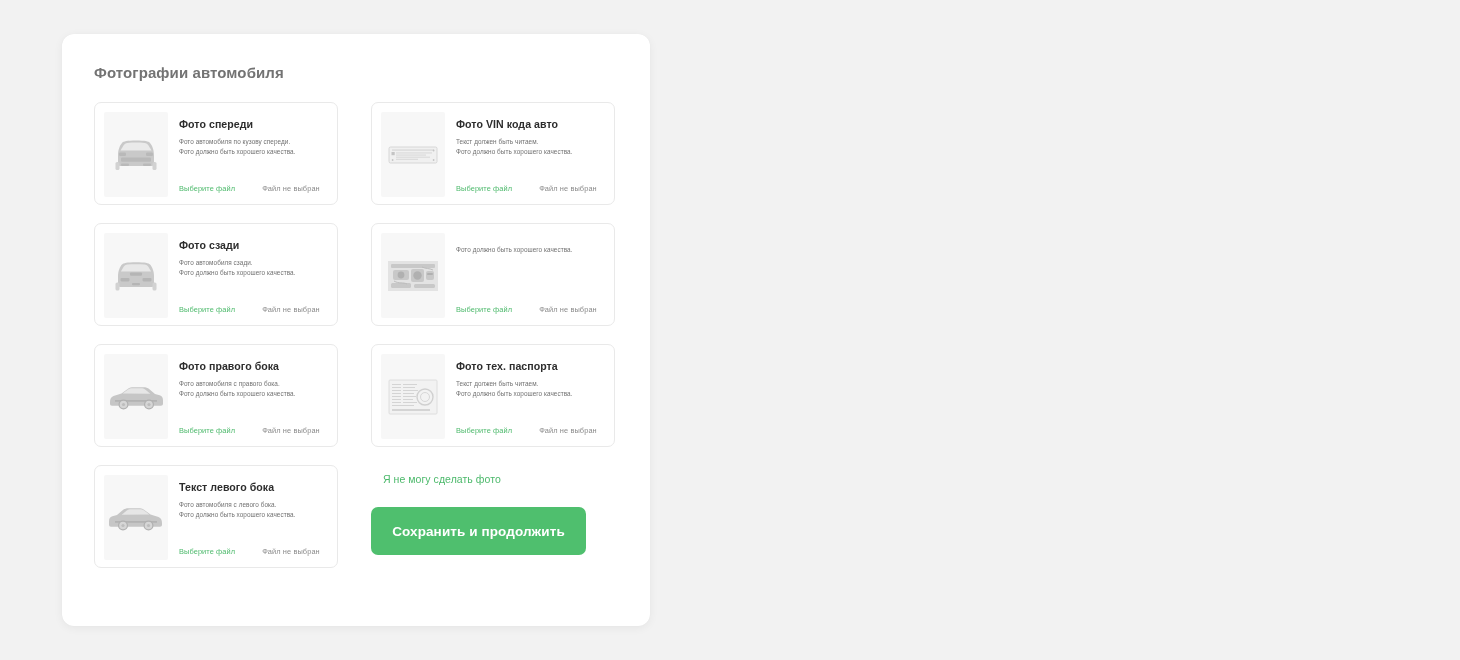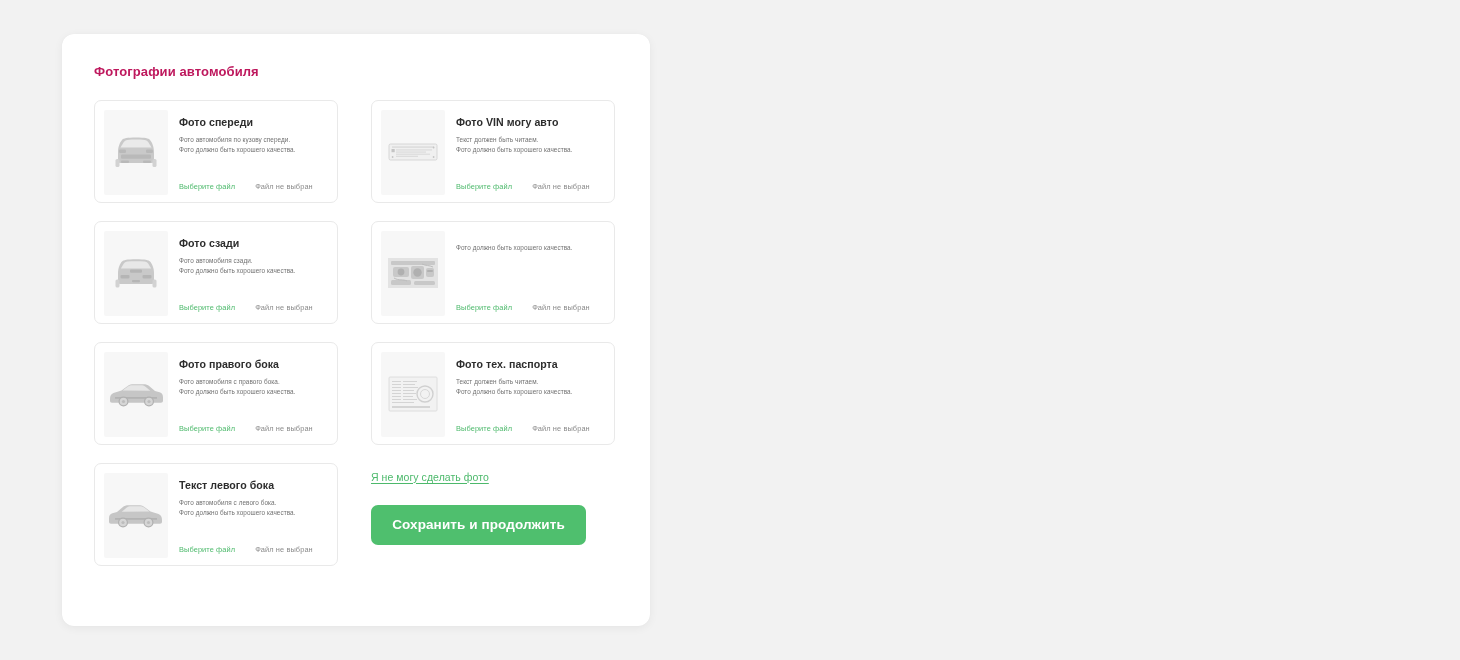--- a/index.html
+++ b/index.html
@@ -31,24 +31,24 @@
     top: 34px;
     width: 588px;
     height: 592px;
     background: #ffffff;
     border-radius: 12px;
     box-shadow: 0 2px 10px rgba(0,0,0,0.055), 0 0 1px rgba(0,0,0,0.05);
     padding: 30px 32px 0 32px;
   }
 
   .panel-title {
-    font-size: 13px;
+    font-size: 15px;
     font-weight: bold;
     letter-spacing: 0.1px;
-    color: #be185d;
+    color: #737373;
     line-height: 1.2;
   }
 
   .panel-subtitle {
     margin-top: 22px;
     font-size: 11.5px;
     color: #6f6f6f;
     font-weight: normal;
     line-height: 1.3;
   }
@@ -111,58 +111,59 @@
     line-height: 1.55;
     letter-spacing: 0.05px;
   }
   .card-desc span { display: block; }
 
   .file-row {
     margin-top: auto;
     display: flex;
     align-items: center;
     padding-bottom: 2px;
+    gap: 13px;
   }
 
   .choose-file {
     font-size: 7.4px;
     color: #4cb96b;
     letter-spacing: 0.1px;
     cursor: pointer;
     white-space: nowrap;
   }
 
   .no-file {
-    margin-left: 20px;
+    margin-left: 14px;
     font-size: 7.4px;
     color: #8a8a8a;
     letter-spacing: 0.1px;
     white-space: nowrap;
   }
 
   
   .actions {
     padding-top: 4px;
   }
 
   .cant-photo-link {
     display: inline-block;
     font-size: 10.5px;
     color: #4cb96b;
-    text-decoration: underline;
     text-underline-offset: 2px;
     cursor: pointer;
     letter-spacing: 0.05px;
+    margin-left: 12px;
   }
 
   .submit-btn {
     display: block;
     margin-top: 20px;
     width: 215px;
-    height: 40px;
+    height: 48px;
     background: #4fbf6e;
     color: #ffffff;
     border: none;
     border-radius: 7px;
     font-family: "Liberation Sans", "DejaVu Sans", sans-serif;
     font-size: 13.5px;
     font-weight: bold;
     letter-spacing: 0.1px;
     cursor: pointer;
     text-align: center;
@@ -228,21 +229,21 @@
               <rect x="11" y="21.7" width="34" height="0.9"></rect>
               <rect x="11" y="23.8" width="22" height="0.9"></rect>
             </g>
             <rect x="6.5" y="17" width="3.2" height="3.2" fill="#c4c4c4"></rect>
             <circle cx="7.6" cy="25" r="0.9" fill="#c4c4c4"></circle>
             <circle cx="48.6" cy="25" r="0.9" fill="#c4c4c4"></circle>
             <circle cx="48.6" cy="15.5" r="0.9" fill="#c4c4c4"></circle>
           </svg>
         </div>
         <div class="card-body">
-          <div class="card-title">Фото VIN могу авто</div>
+          <div class="card-title">Фото VIN кода авто</div>
           <div class="card-desc">
             <span>Текст должен быть читаем.</span>
             <span>Фото должно быть хорошего качества.</span>
           </div>
           <div class="file-row">
             <span class="choose-file">Выберите файл</span>
             <span class="no-file">Файл не выбран</span>
           </div>
         </div>
       </div>

